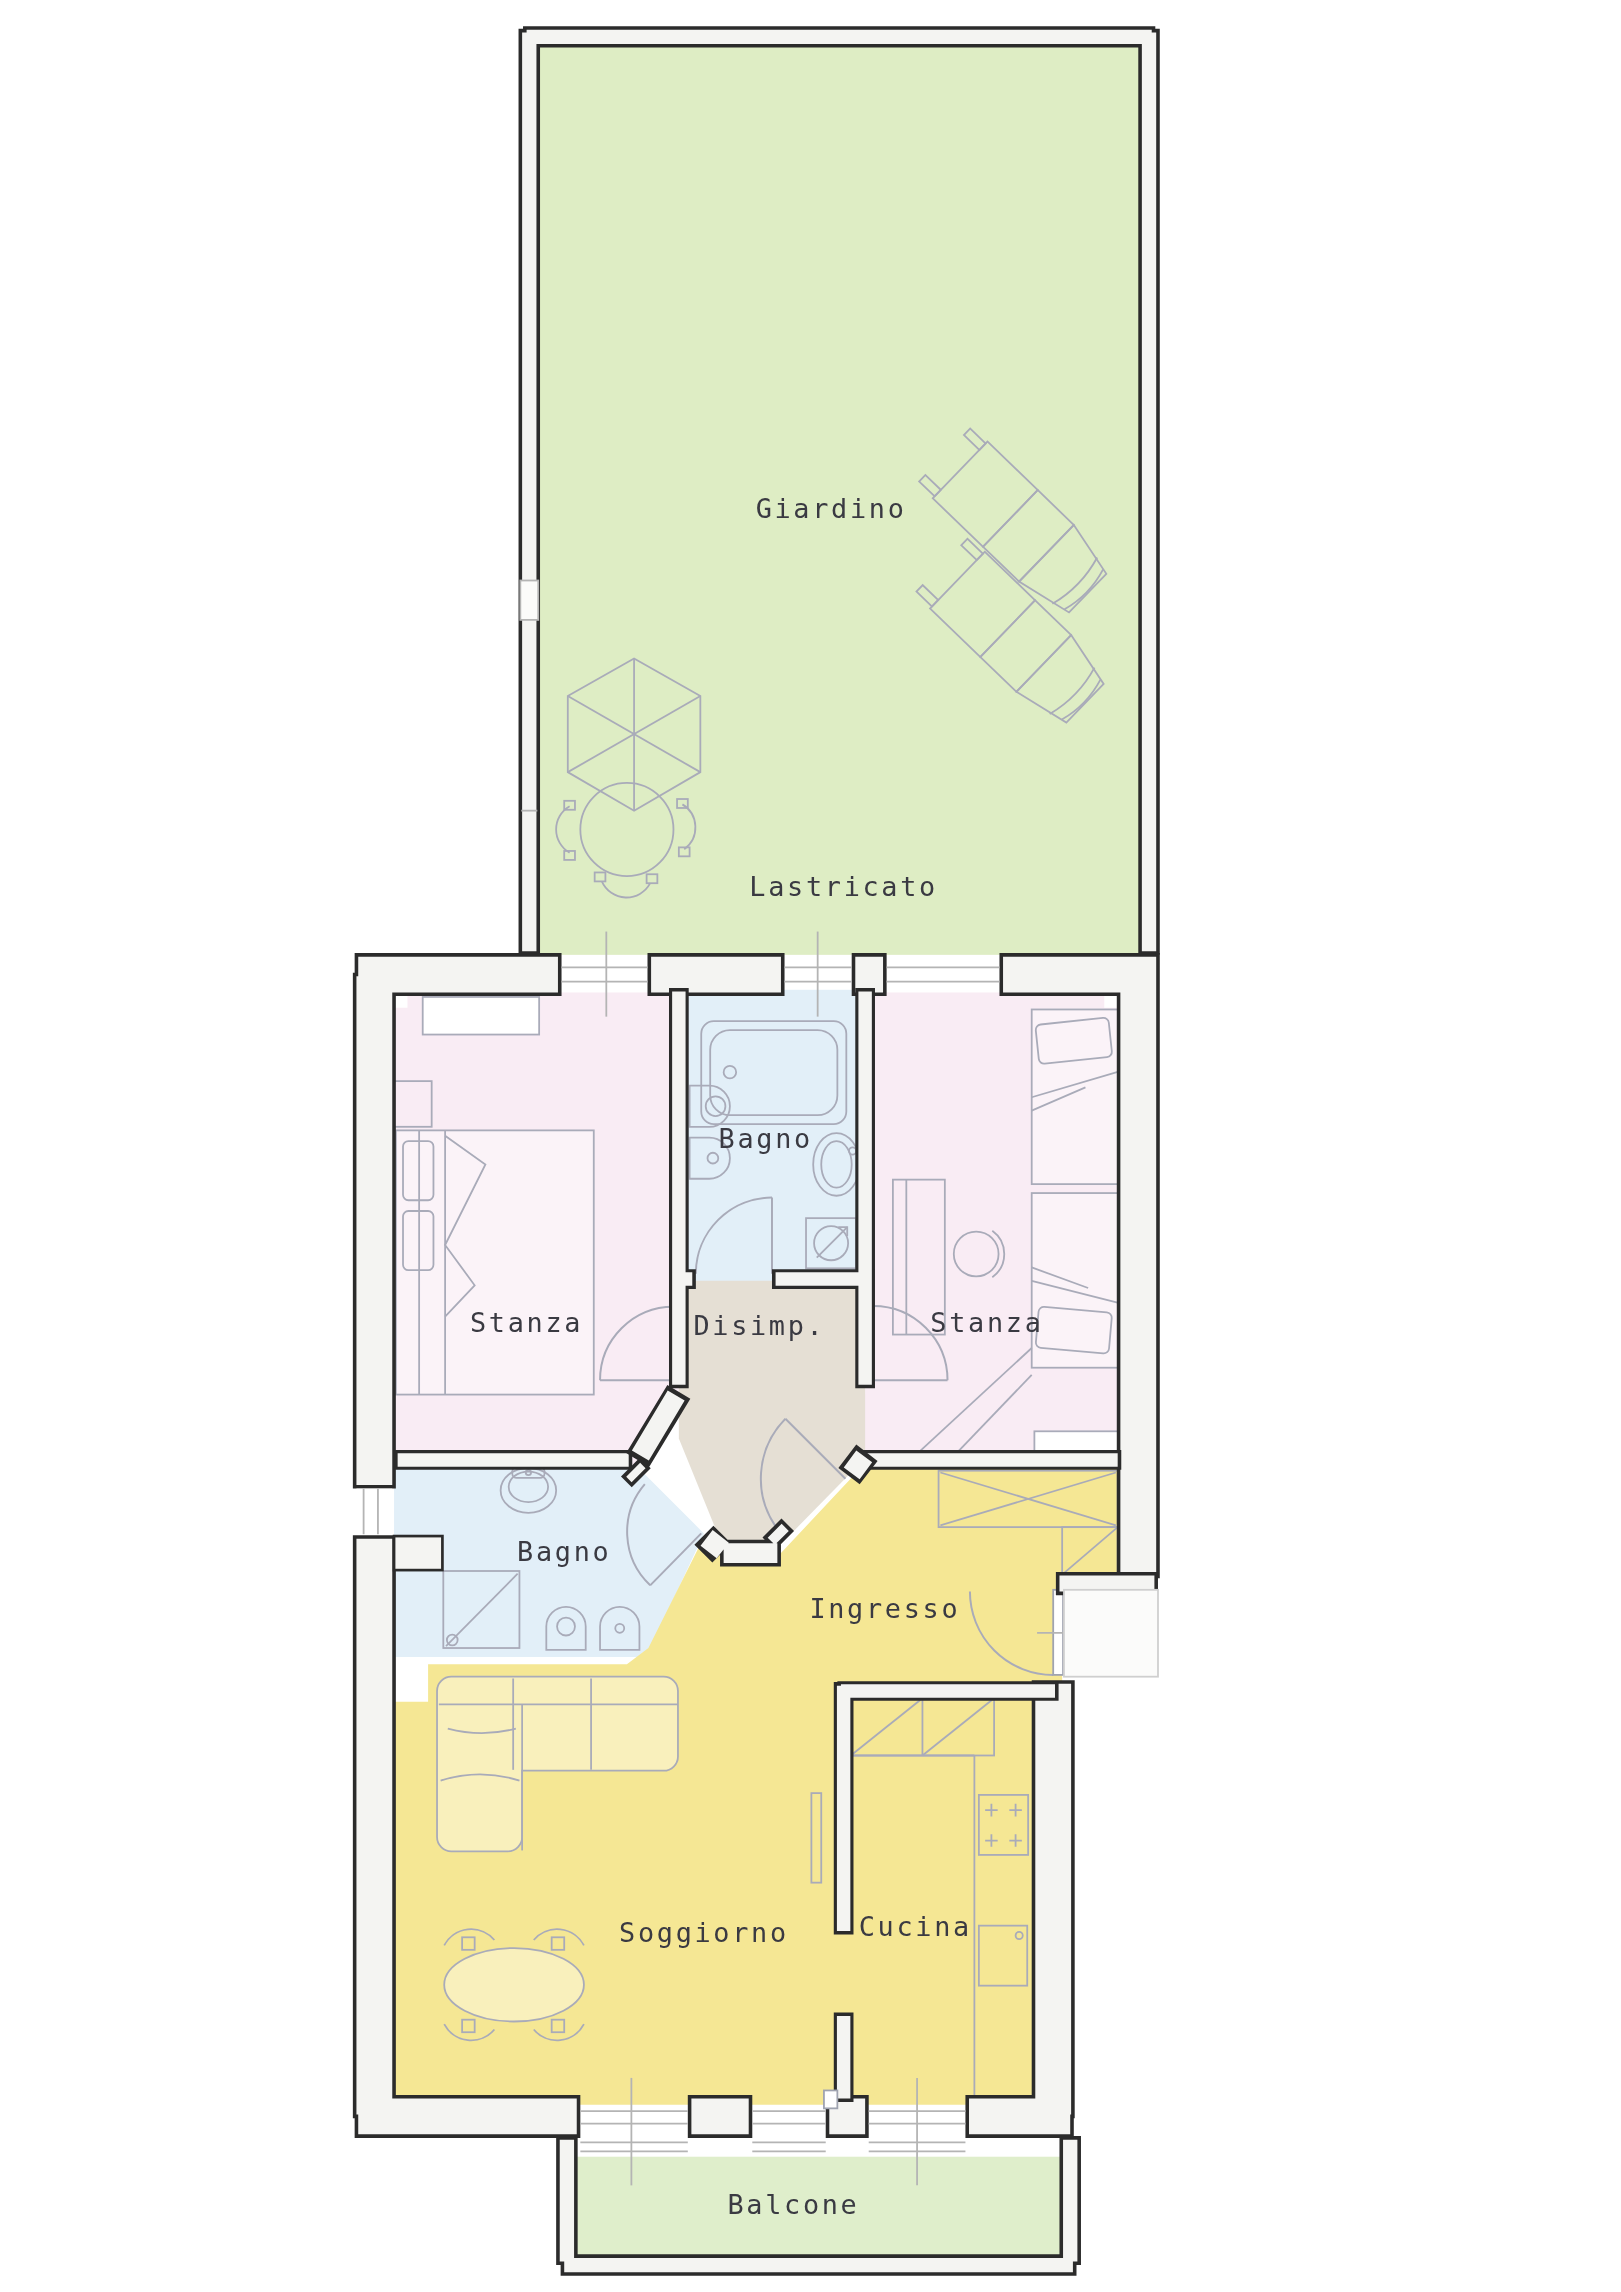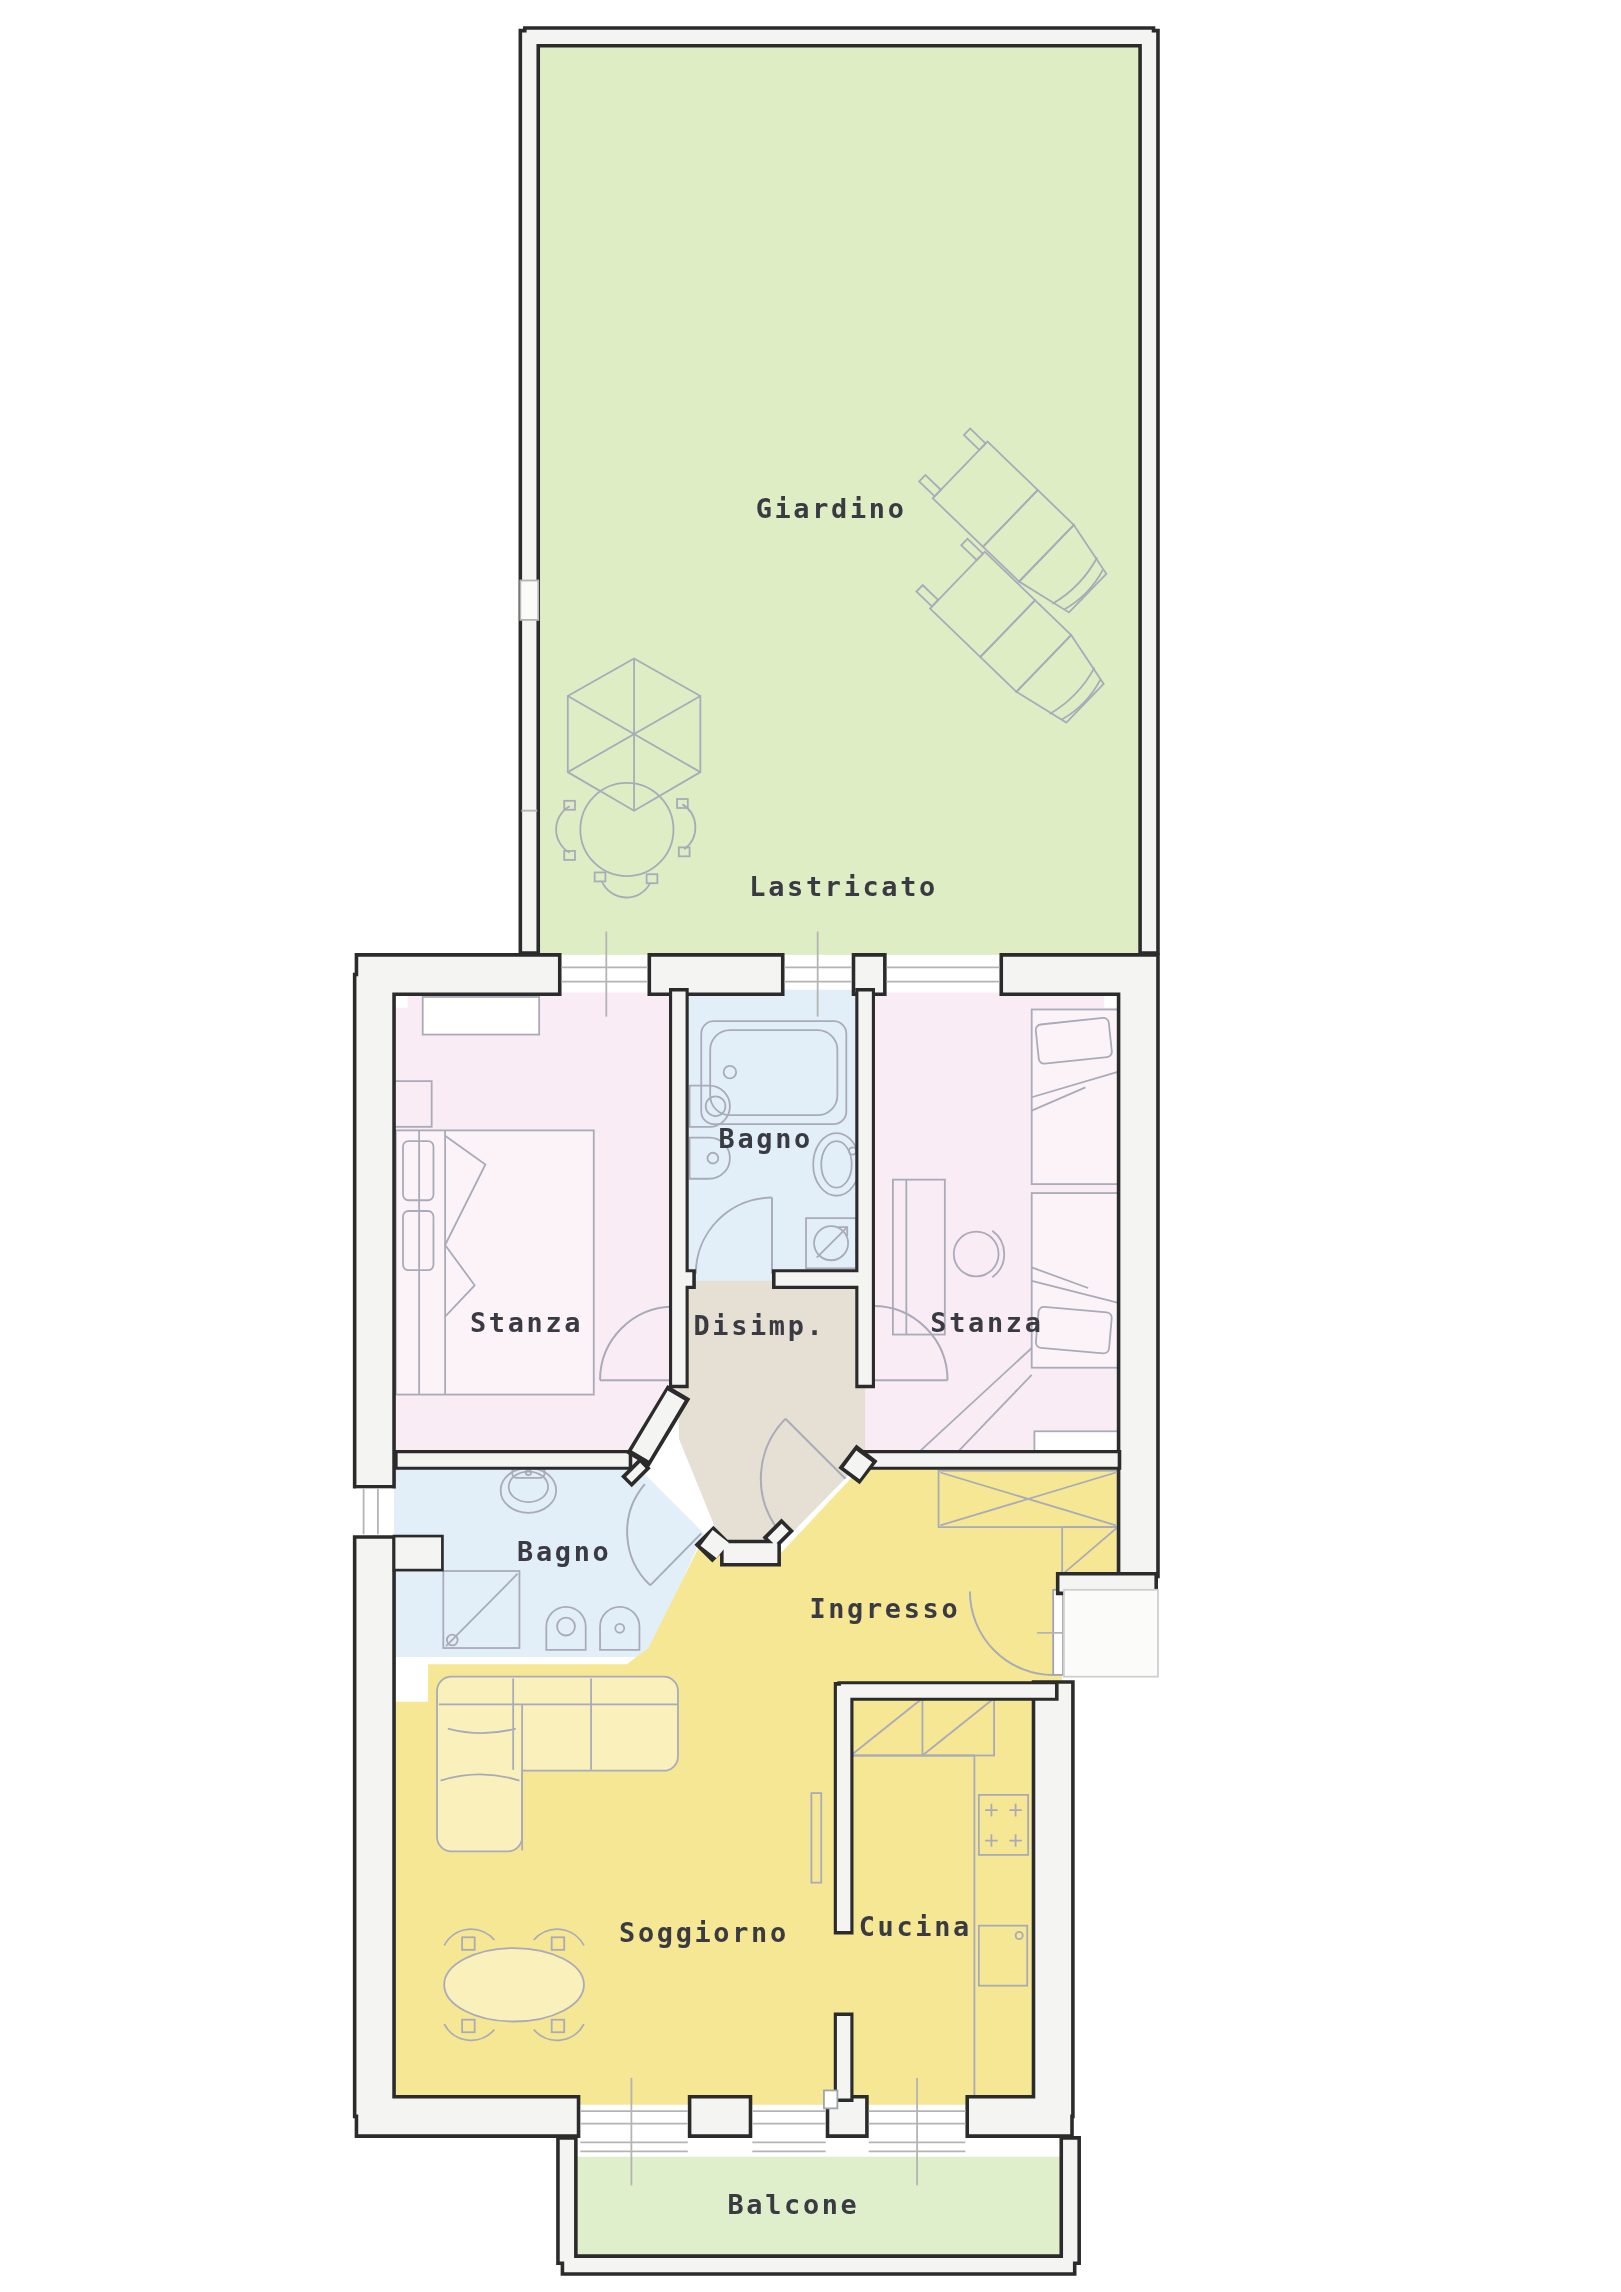--- a/index.html
+++ b/index.html
@@ -1,17 +1,17 @@
 <!DOCTYPE html>
 <html style="--garden_green: #deedc4; --balcony_green: #dfeecb; --bedroom_pink: #f9ecf4; --bathroom_blue: #e2eff8; --hallway_beige: #e5dfd4; --living_yellow: #f5e794; --wall_fill: #f4f4f2; --wall_line: #2b2b2b; --furniture_line: #a9abb9; --sill_line: #b4b4b4; --label_color: #3a3a42;font-size:14.3px"><head>
 <meta charset="utf-8">
 <style>
   html,body{margin:0;padding:0;background:#ffffff;}
   body{font-family:"DejaVu Sans Mono", monospace;}
-  .plan-wrap{width:1621px;height:2293px;position:relative;background:#fff;font-weight:bold;}
+  .plan-wrap{width:1621px;height:2293px;position:relative;background:#fff;}
   svg{display:block;}
   text.room-label{
     font-family:"DejaVu Sans Mono", monospace;
     font-size:30px;
     letter-spacing:3px;
     fill:var(--label_color,#3a3a42);
     text-anchor:middle;
   }
   .floor{stroke:none;}
   .wall-dark{stroke:var(--wall_line,#2b2b2b);fill:none;}

